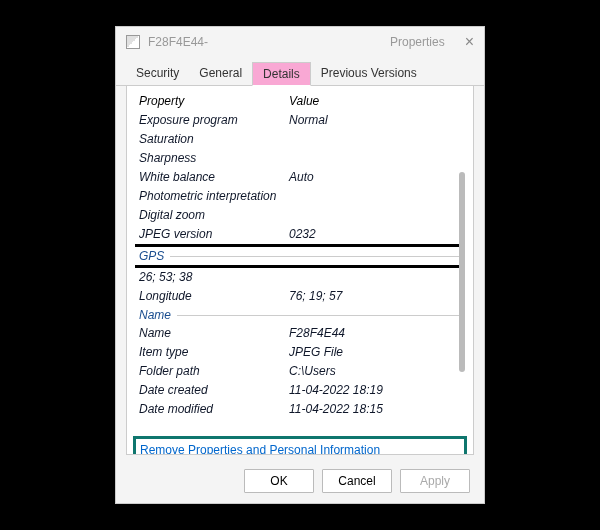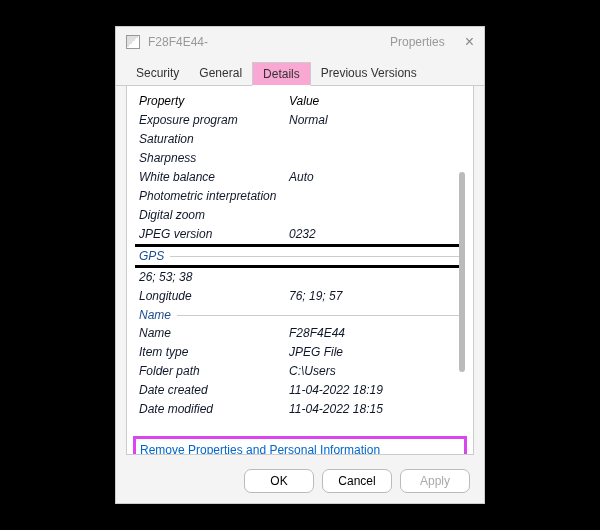--- a/index.html
+++ b/index.html
@@ -102,41 +102,41 @@
     .scrollbar-track {
       position: absolute;
       right: 0;
       top: 80px;
       width: 6px;
       height: 200px;
       background: #bbb;
       border-radius: 3px;
     }
     .remove-link-wrap {
-      border: 3px solid #d946ef;
+      border: 3px solid #0f766e;
       margin: 4px 6px 0 6px;
       padding: 4px 4px;
     }
     .remove-link {
       color: #0066cc;
       text-decoration: underline;
       cursor: pointer;
     }
     .buttons {
       display: flex;
       justify-content: flex-end;
       gap: 8px;
       padding: 8px 14px 10px 14px;
     }
     .btn {
       min-width: 70px;
       padding: 4px 9px;
       background: #fff;
       border: 1px solid #bbb;
-      border-radius: 7px;
+      border-radius: 1px;
       cursor: pointer;
       text-align: center;
     }
     .btn.disabled { color: #aaa; cursor: default; }
   </style>
 </head>
 <body>
 
 <div class="window">
   <div class="titlebar">

